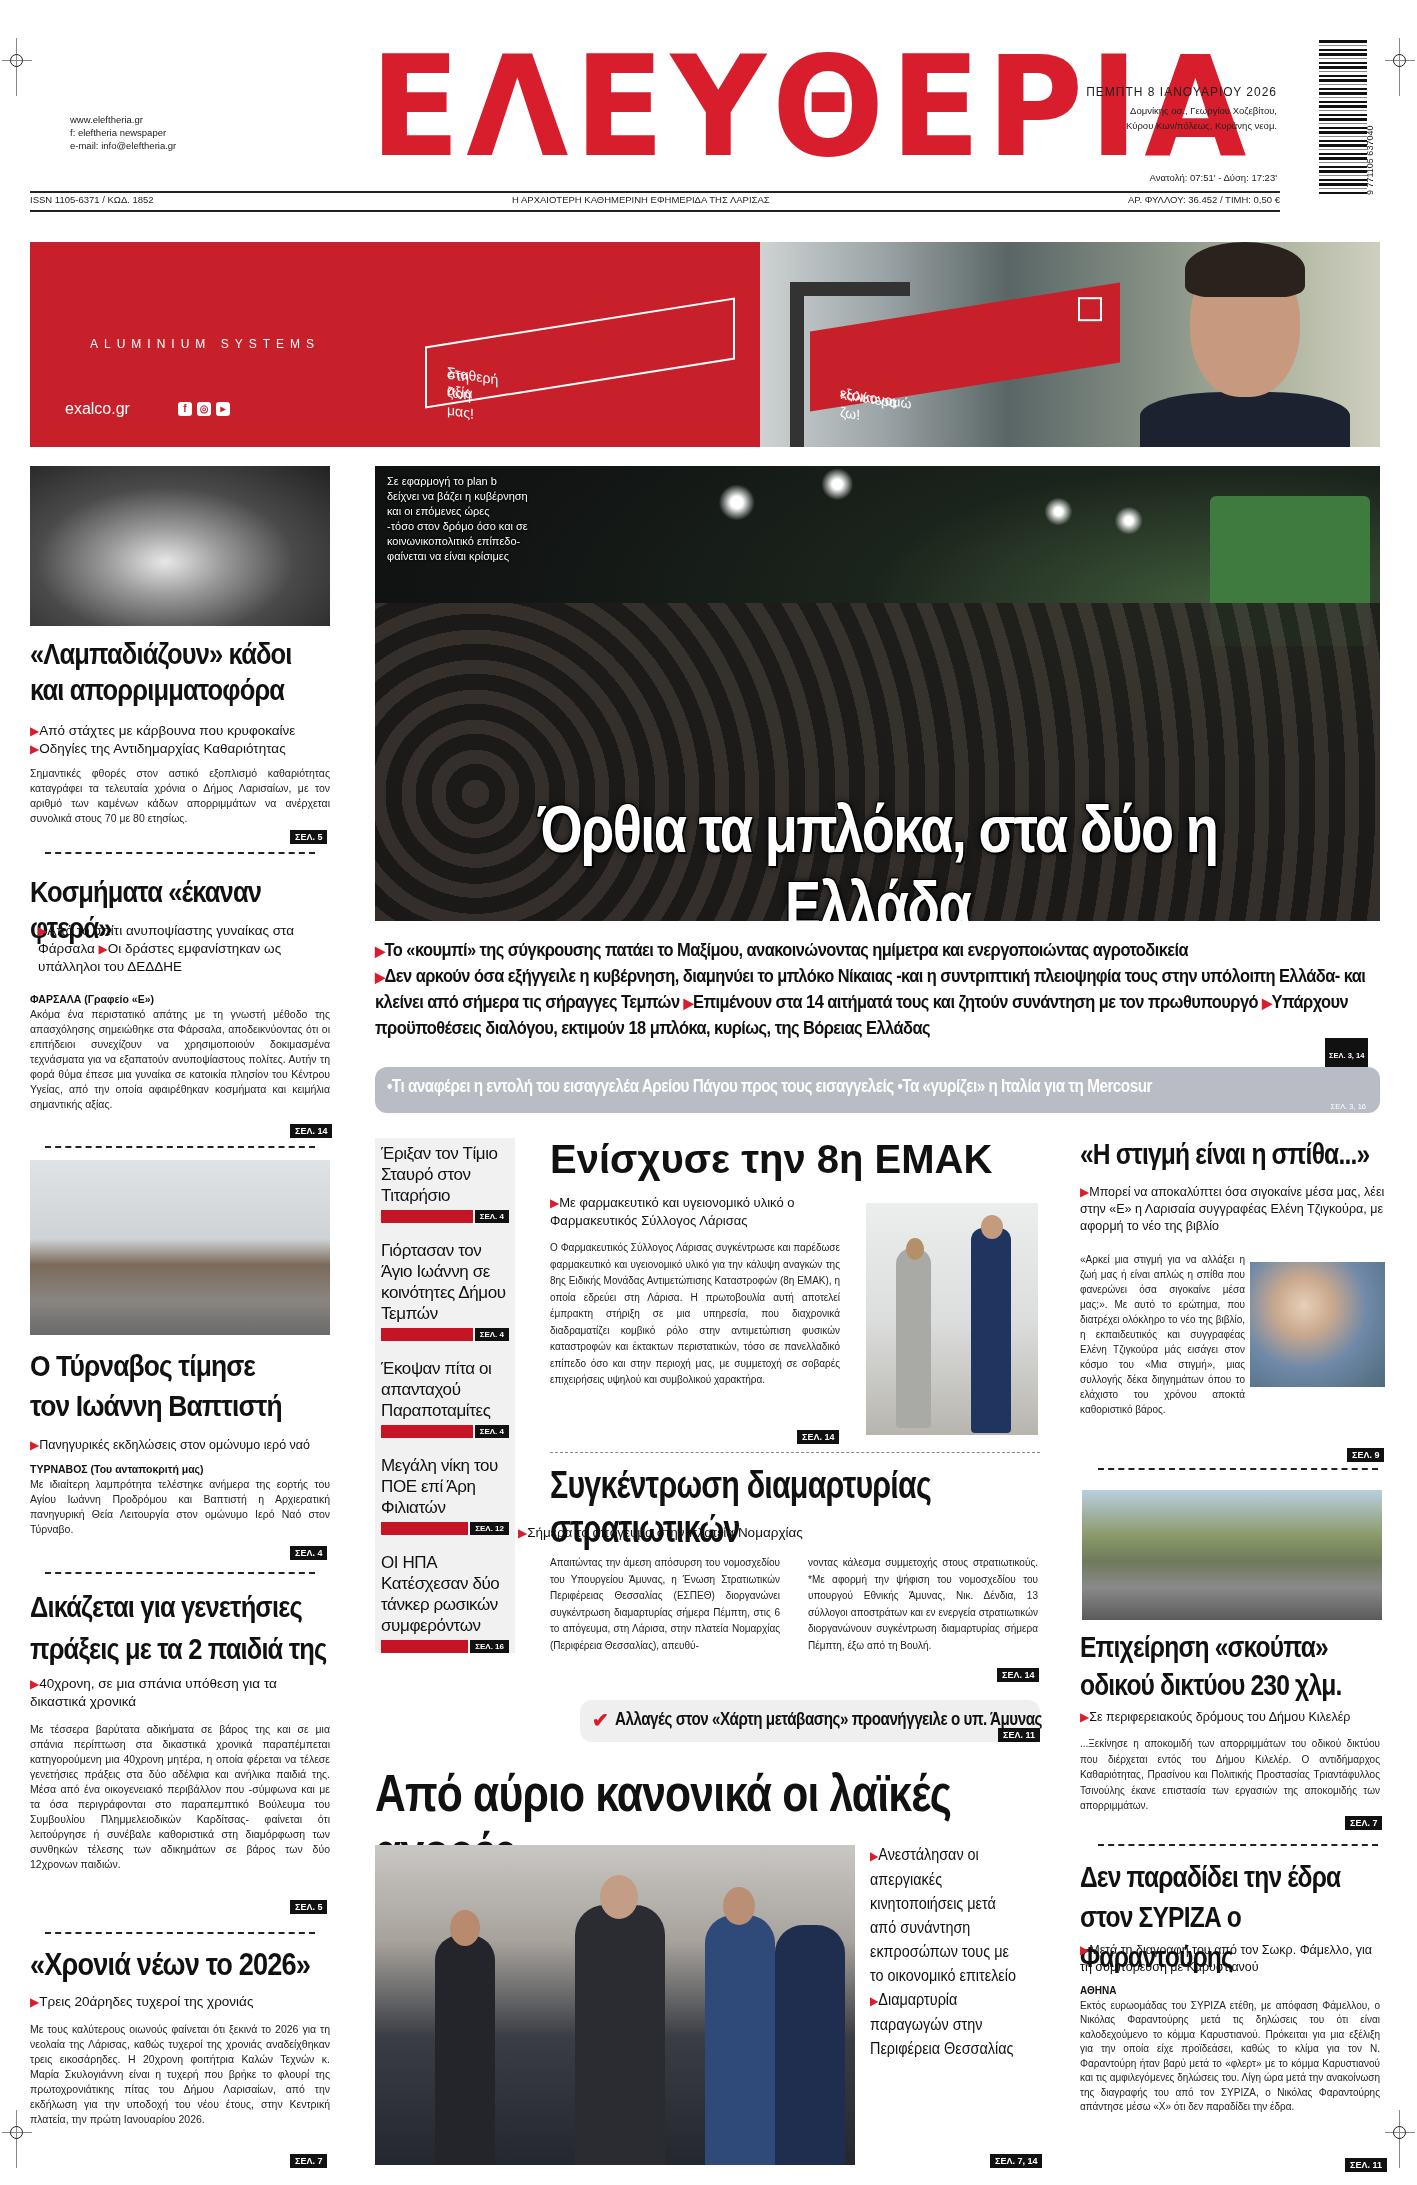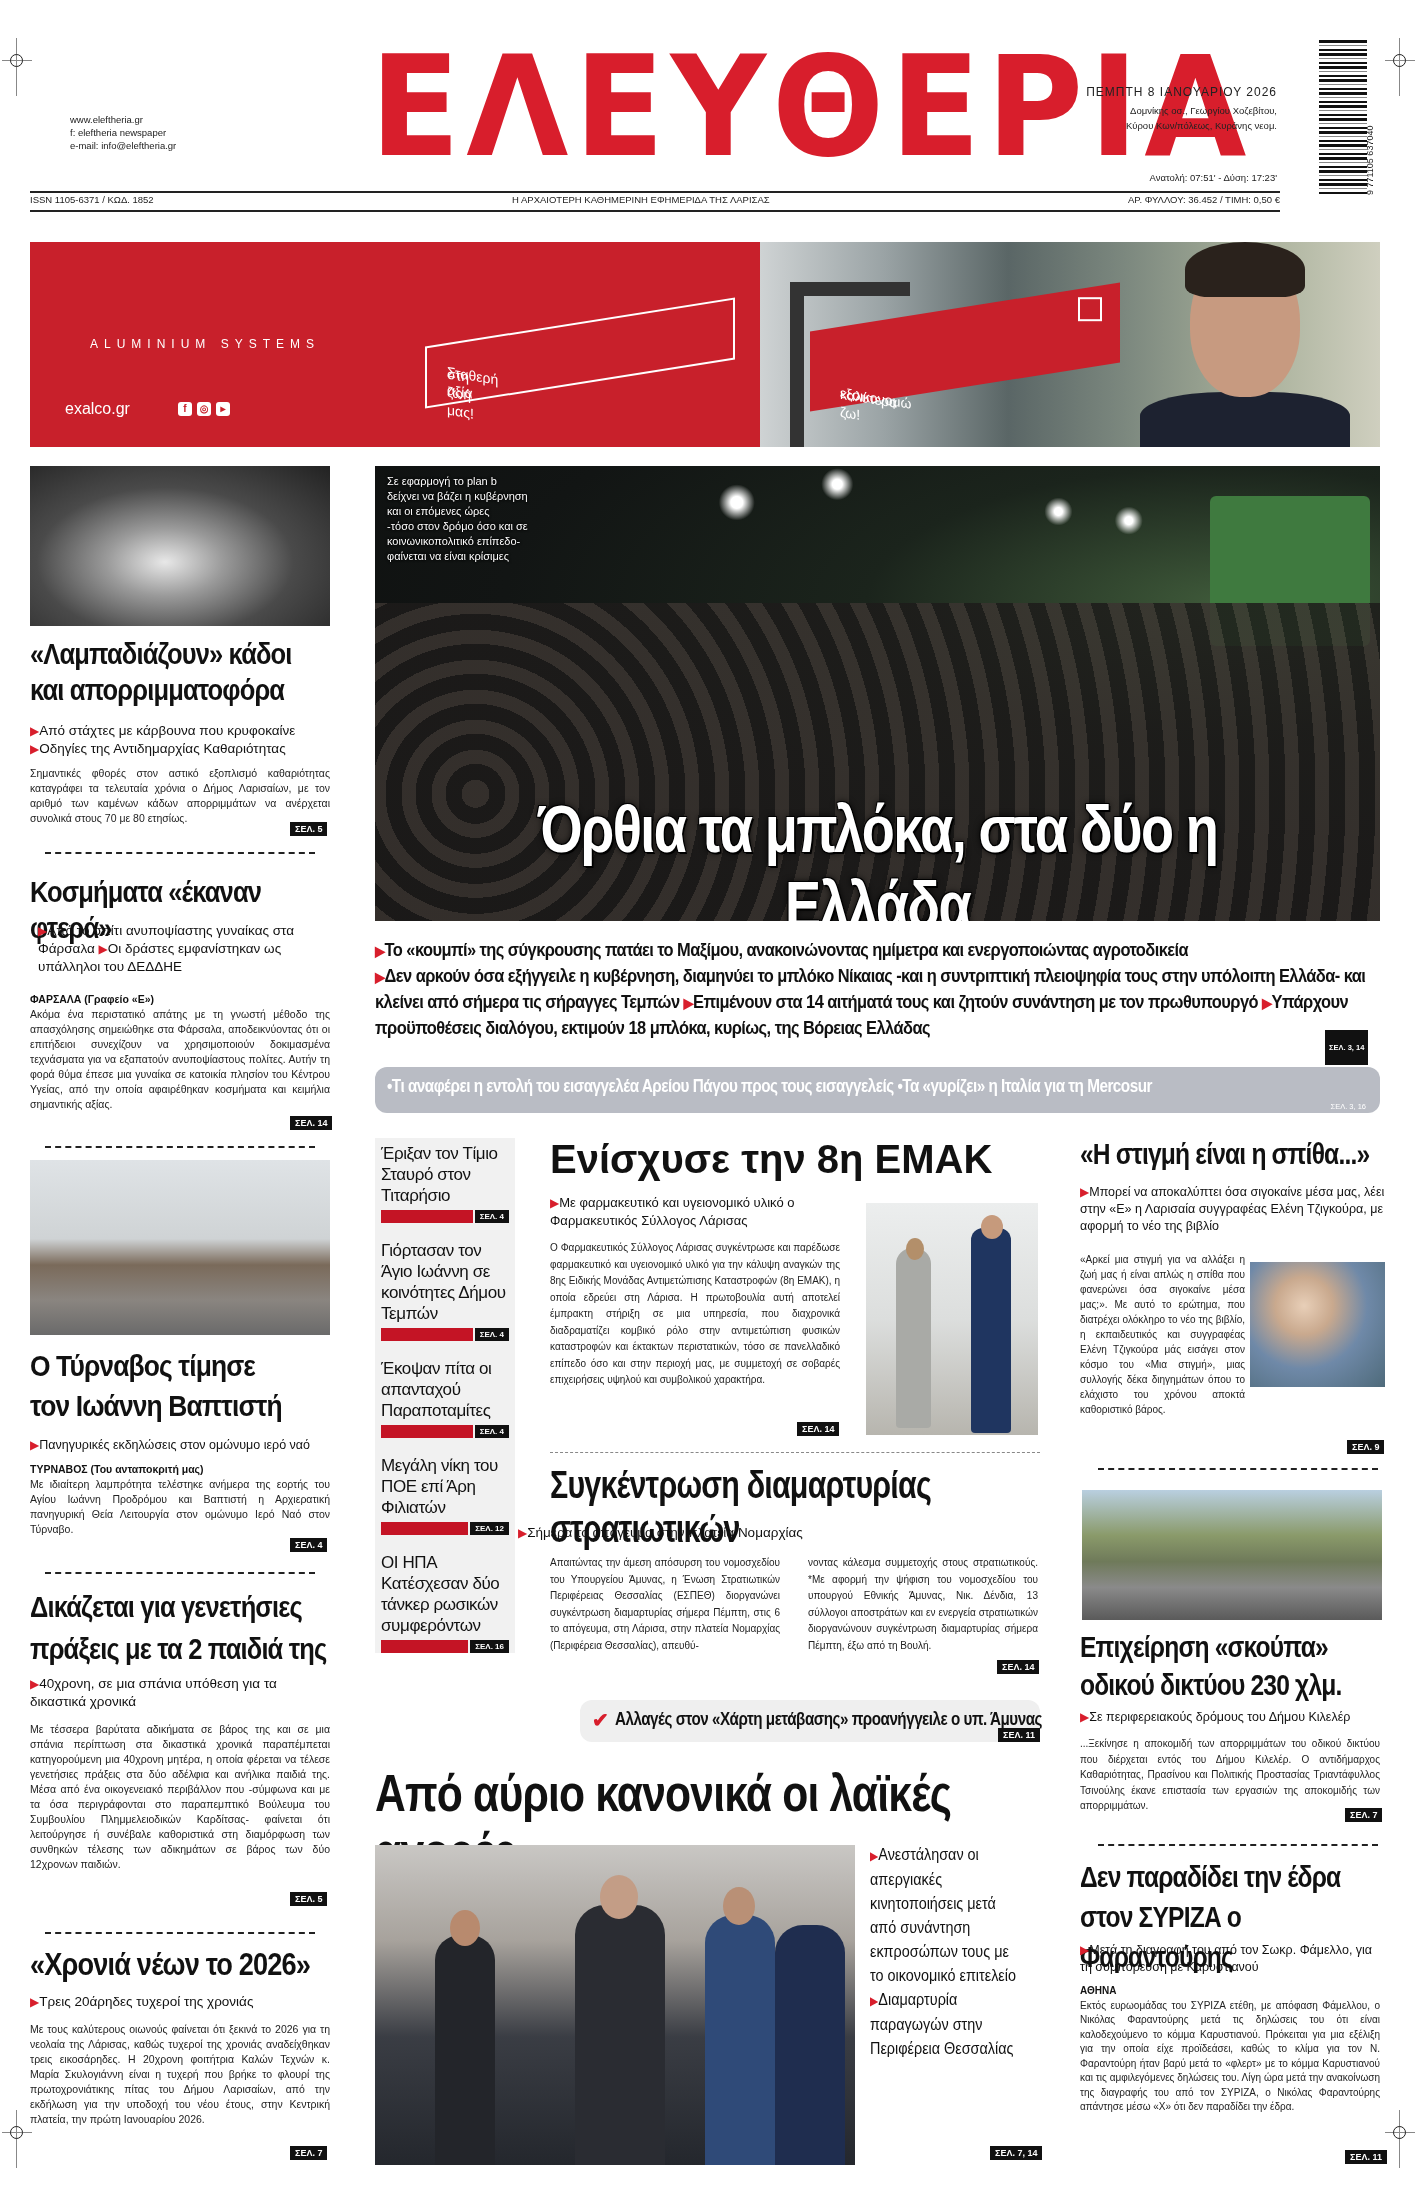--- a/index.html
+++ b/index.html
@@ -48,21 +48,21 @@
   .ph-road { background: linear-gradient(180deg,#b9cfe0 0%,#8a9a6a 35%,#6f7a5a 55%,#8a8a8a 75%,#5a5a5a 100%); }
   .ph-emak { background: linear-gradient(180deg,#eceeee 0%,#dcdedd 50%,#b7b5ae 100%); }
   .ph-author { background: radial-gradient(circle at 40% 35%, #e8cfb8 0%, #c9a98e 25%, #6f89a8 55%, #4e6a7a 100%); }
   .ph-market { background: linear-gradient(180deg,#c9c7c4 0%,#a7a29c 30%,#3a3d44 60%,#24272d 100%); }
 
   .headline { position: absolute; font-family: "Liberation Sans", sans-serif; font-weight: bold; color: #111; letter-spacing: -1px; transform-origin: left top; }
   .sub { position: absolute; font-size: 14px; line-height: 19px; color: #111; }
   .sub .tri { color: #d81e2c; font-size: 12px; }
   .body-text { position: absolute; font-size: 10.5px; line-height: 15px; color: #222; text-align: justify; }
   .body-text b { font-weight: bold; color: #111; }
-  .sel { display: inline-block; background: #111; color: #fff; font-size: 9px; font-weight: bold; padding: 2px 5px; position: absolute; }
+  .sel { display: inline-block; background: #111; color: #fff; font-size: 9px; font-weight: bold; padding: 2px 5px; position: absolute; margin-top: 8px; }
   .dash { position: absolute; border-top: 2px dashed #222; }
 
   
   .main-photo { left: 375px; top: 466px; width: 1005px; height: 455px; background: radial-gradient(ellipse at 85% 30%, #3f5a3a 0%, #1b241c 30%, #121514 60%, #0c0d0d 100%); overflow: hidden; }
   .main-photo .lights { position: absolute; left: 0; top: 0; width: 100%; height: 100%; background: radial-gradient(circle at 36% 8%, #fff 0 6px, transparent 18px), radial-gradient(circle at 46% 4%, #fff 0 5px, transparent 16px), radial-gradient(circle at 68% 10%, #fff 0 4px, transparent 14px), radial-gradient(circle at 75% 12%, #fff 0 4px, transparent 14px); }
   .main-photo .crowd { position: absolute; left: 0; bottom: 0; width: 100%; height: 70%; background: repeating-radial-gradient(circle at 10% 60%, #3a3430 0 14px, #1d1b1a 14px 30px); opacity: .85; }
   .main-photo .tractor { position: absolute; right: 10px; top: 30px; width: 160px; height: 150px; background: #3f7a3f; border-radius: 6px; }
   .main-photo .caption { position: absolute; left: 12px; top: 8px; width: 190px; font-size: 11px; line-height: 15px; color: #fff; text-shadow: 0 0 3px #000, 0 0 2px #000; }
   .main-photo .big { position: absolute; left: 0; right: 0; top: 325px; text-align: center; font-weight: bold; font-size: 66px; color: #fff; letter-spacing: -2px; text-shadow: 2px 2px 0 #000, -1px -1px 0 #000, 1px -1px 0 #000, -1px 1px 0 #000, 0 0 8px #000; transform: scaleX(0.82); }
 

